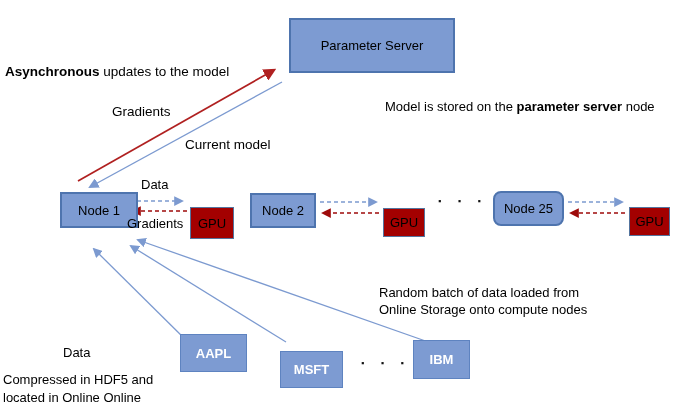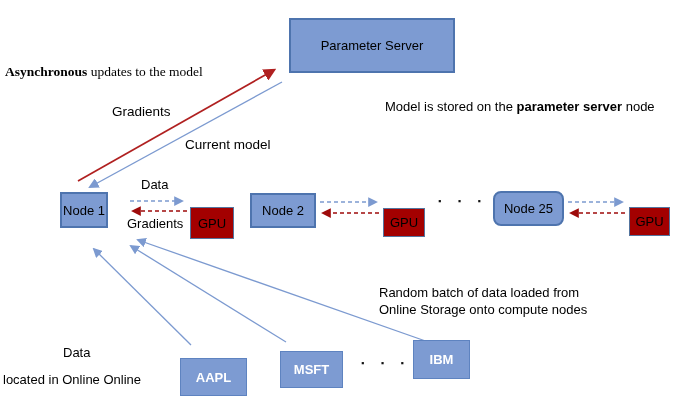--- a/index.html
+++ b/index.html
@@ -51,21 +51,21 @@
 
     <line x1="191" y1="345" x2="94" y2="249" stroke="#7C9AD0" stroke-width="1.3" marker-end="url(#ah-blue)"></line>
     <line x1="286" y1="342" x2="131" y2="246" stroke="#7C9AD0" stroke-width="1.3" marker-end="url(#ah-blue)"></line>
     <line x1="434" y1="344" x2="138" y2="240" stroke="#7C9AD0" stroke-width="1.3" marker-end="url(#ah-blue)"></line>
   </svg>
 
   <div class="box blue-box" style="left:289px;top:18px;width:166px;height:55px;">
       <span>Parameter Server</span>
     </div>
 
-  <div class="box blue-box" style="left:60px;top:192px;width:48px;height:36px;">
+  <div class="box blue-box" style="left:60px;top:192px;width:78px;height:36px;">
       <span>Node 1</span>
     </div>
 
   <div class="box gpu-box" style="left:190px;top:193px;width:44px;height:32px;">
       <span>GPU</span>
     </div>
 
   <div class="box blue-box" style="left:250px;top:193px;width:66px;height:35px;text-align:center;">
       <span>Node 2</span>
     </div>
@@ -75,36 +75,36 @@
     </div>
 
   <div class="box blue-box" style="left:493px;top:191px;width:71px;height:35px;border-radius:8px;">
       <span>Node 25</span>
     </div>
 
   <div class="box gpu-box" style="left:629px;top:193px;width:41px;height:29px;">
       <span>GPU</span>
     </div>
 
-  <div class="box data-box" style="left:180px;top:358px;width:67px;height:38px;">
+  <div class="box data-box" style="left:180px;top:334px;width:67px;height:38px;">
       <span>AAPL</span>
     </div>
 
   <div class="box data-box" style="left:280px;top:351px;width:63px;height:37px;">
       <span>MSFT</span>
     </div>
 
   <div class="box data-box" style="left:413px;top:340px;width:57px;height:39px;">
       <span>IBM</span>
     </div>
 
   <div class="dots" style="left:438px;top:196px;">▪ ▪ ▪</div>
   <div class="dots" style="left:361px;top:358px;">▪ ▪ ▪</div>
 
-  <div class="lbl" style="left:5px;top:63px;font-size:13.5px;font-family:Liberation Serif, serif;">
+  <div class="lbl" style="left:5px;top:63px;font-size:13.5px;">
     <b>Asynchronous</b><span> updates to the model</span>
   </div>
 
   <div class="lbl" style="left:112px;top:103px;font-size:13.5px;">Gradients</div>
 
   <div class="lbl" style="left:185px;top:136px;font-size:13.5px;">Current model</div>
 
   <div class="lbl" style="left:385px;top:98px;">
     <span>Model is stored on the </span><b>parameter server</b><span> node</span>
   </div>
@@ -114,16 +114,17 @@
   <div class="lbl" style="left:127px;top:215px;">Gradients</div>
 
   <div class="lbl" style="left:379px;top:284px;">
     <div>Random batch of data loaded from</div>
     <div>Online Storage onto compute nodes</div>
   </div>
 
   <div class="lbl" style="left:63px;top:344px;">Data</div>
 
   <div class="lbl" style="left:3px;top:371px;line-height:18px;">
+    <div>Compressed  in HDF5 and</div>
     <div>located in Online Online</div>
   </div>
 
 </div>
 
 </body></html>

